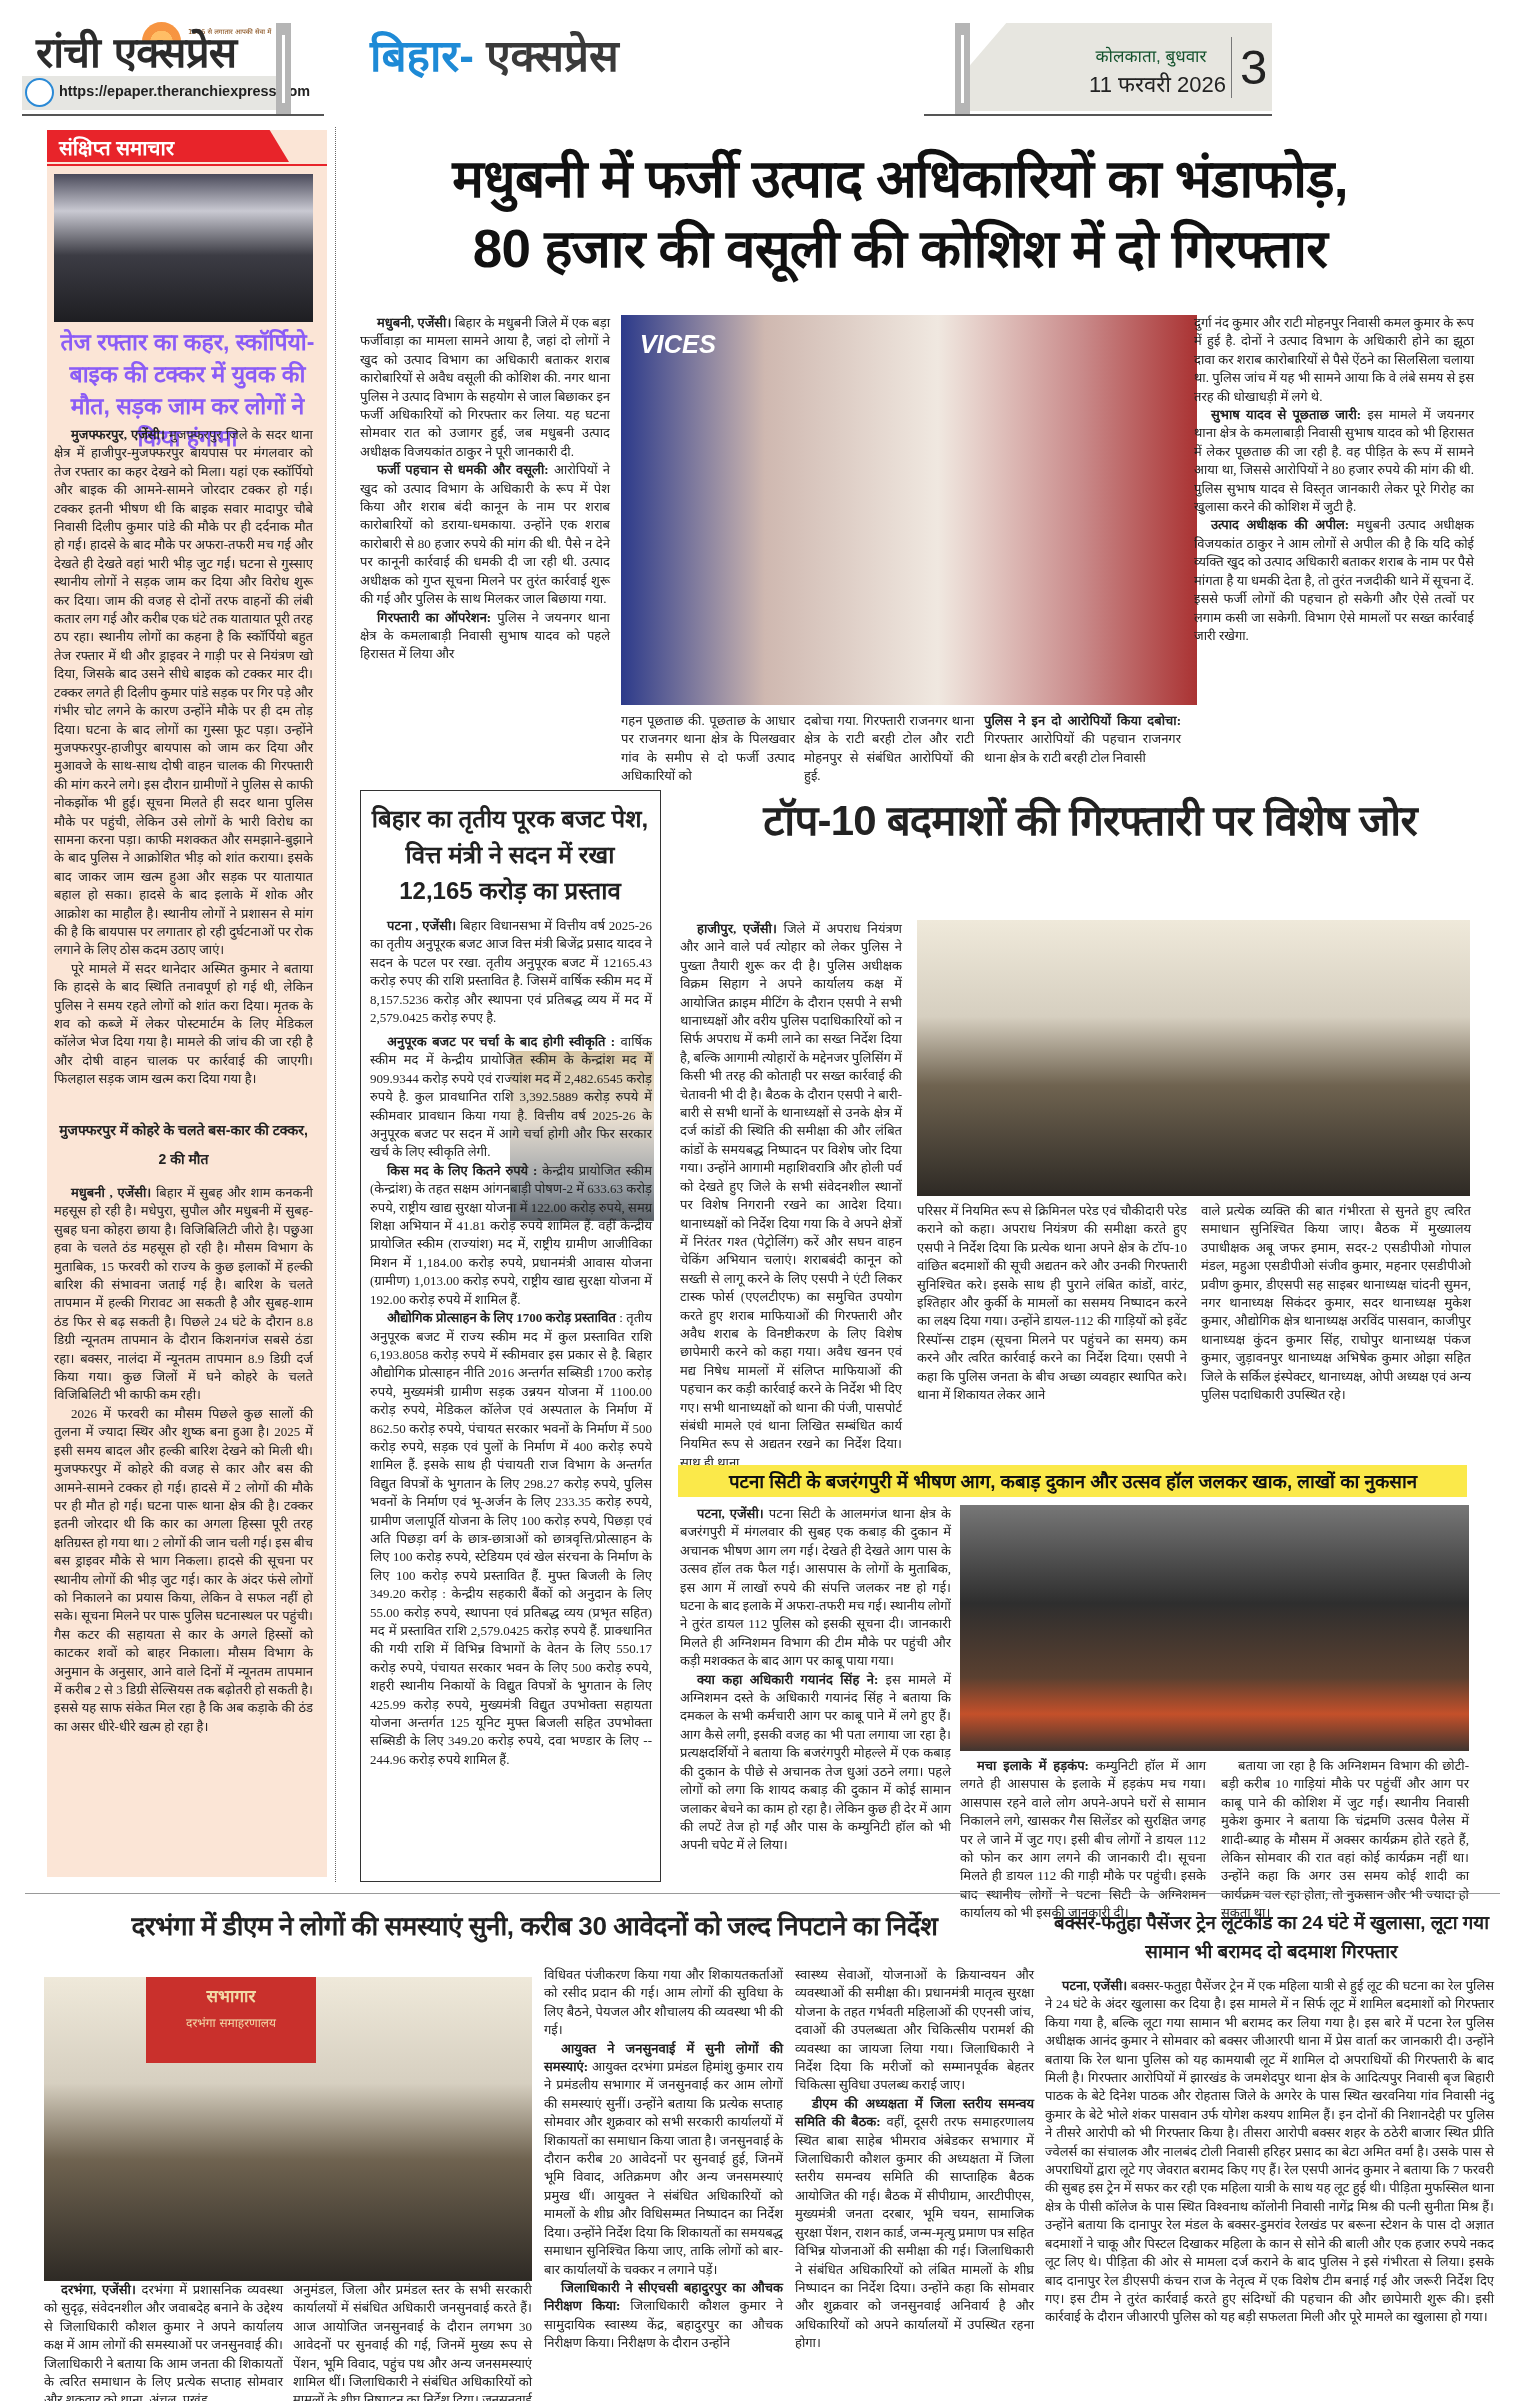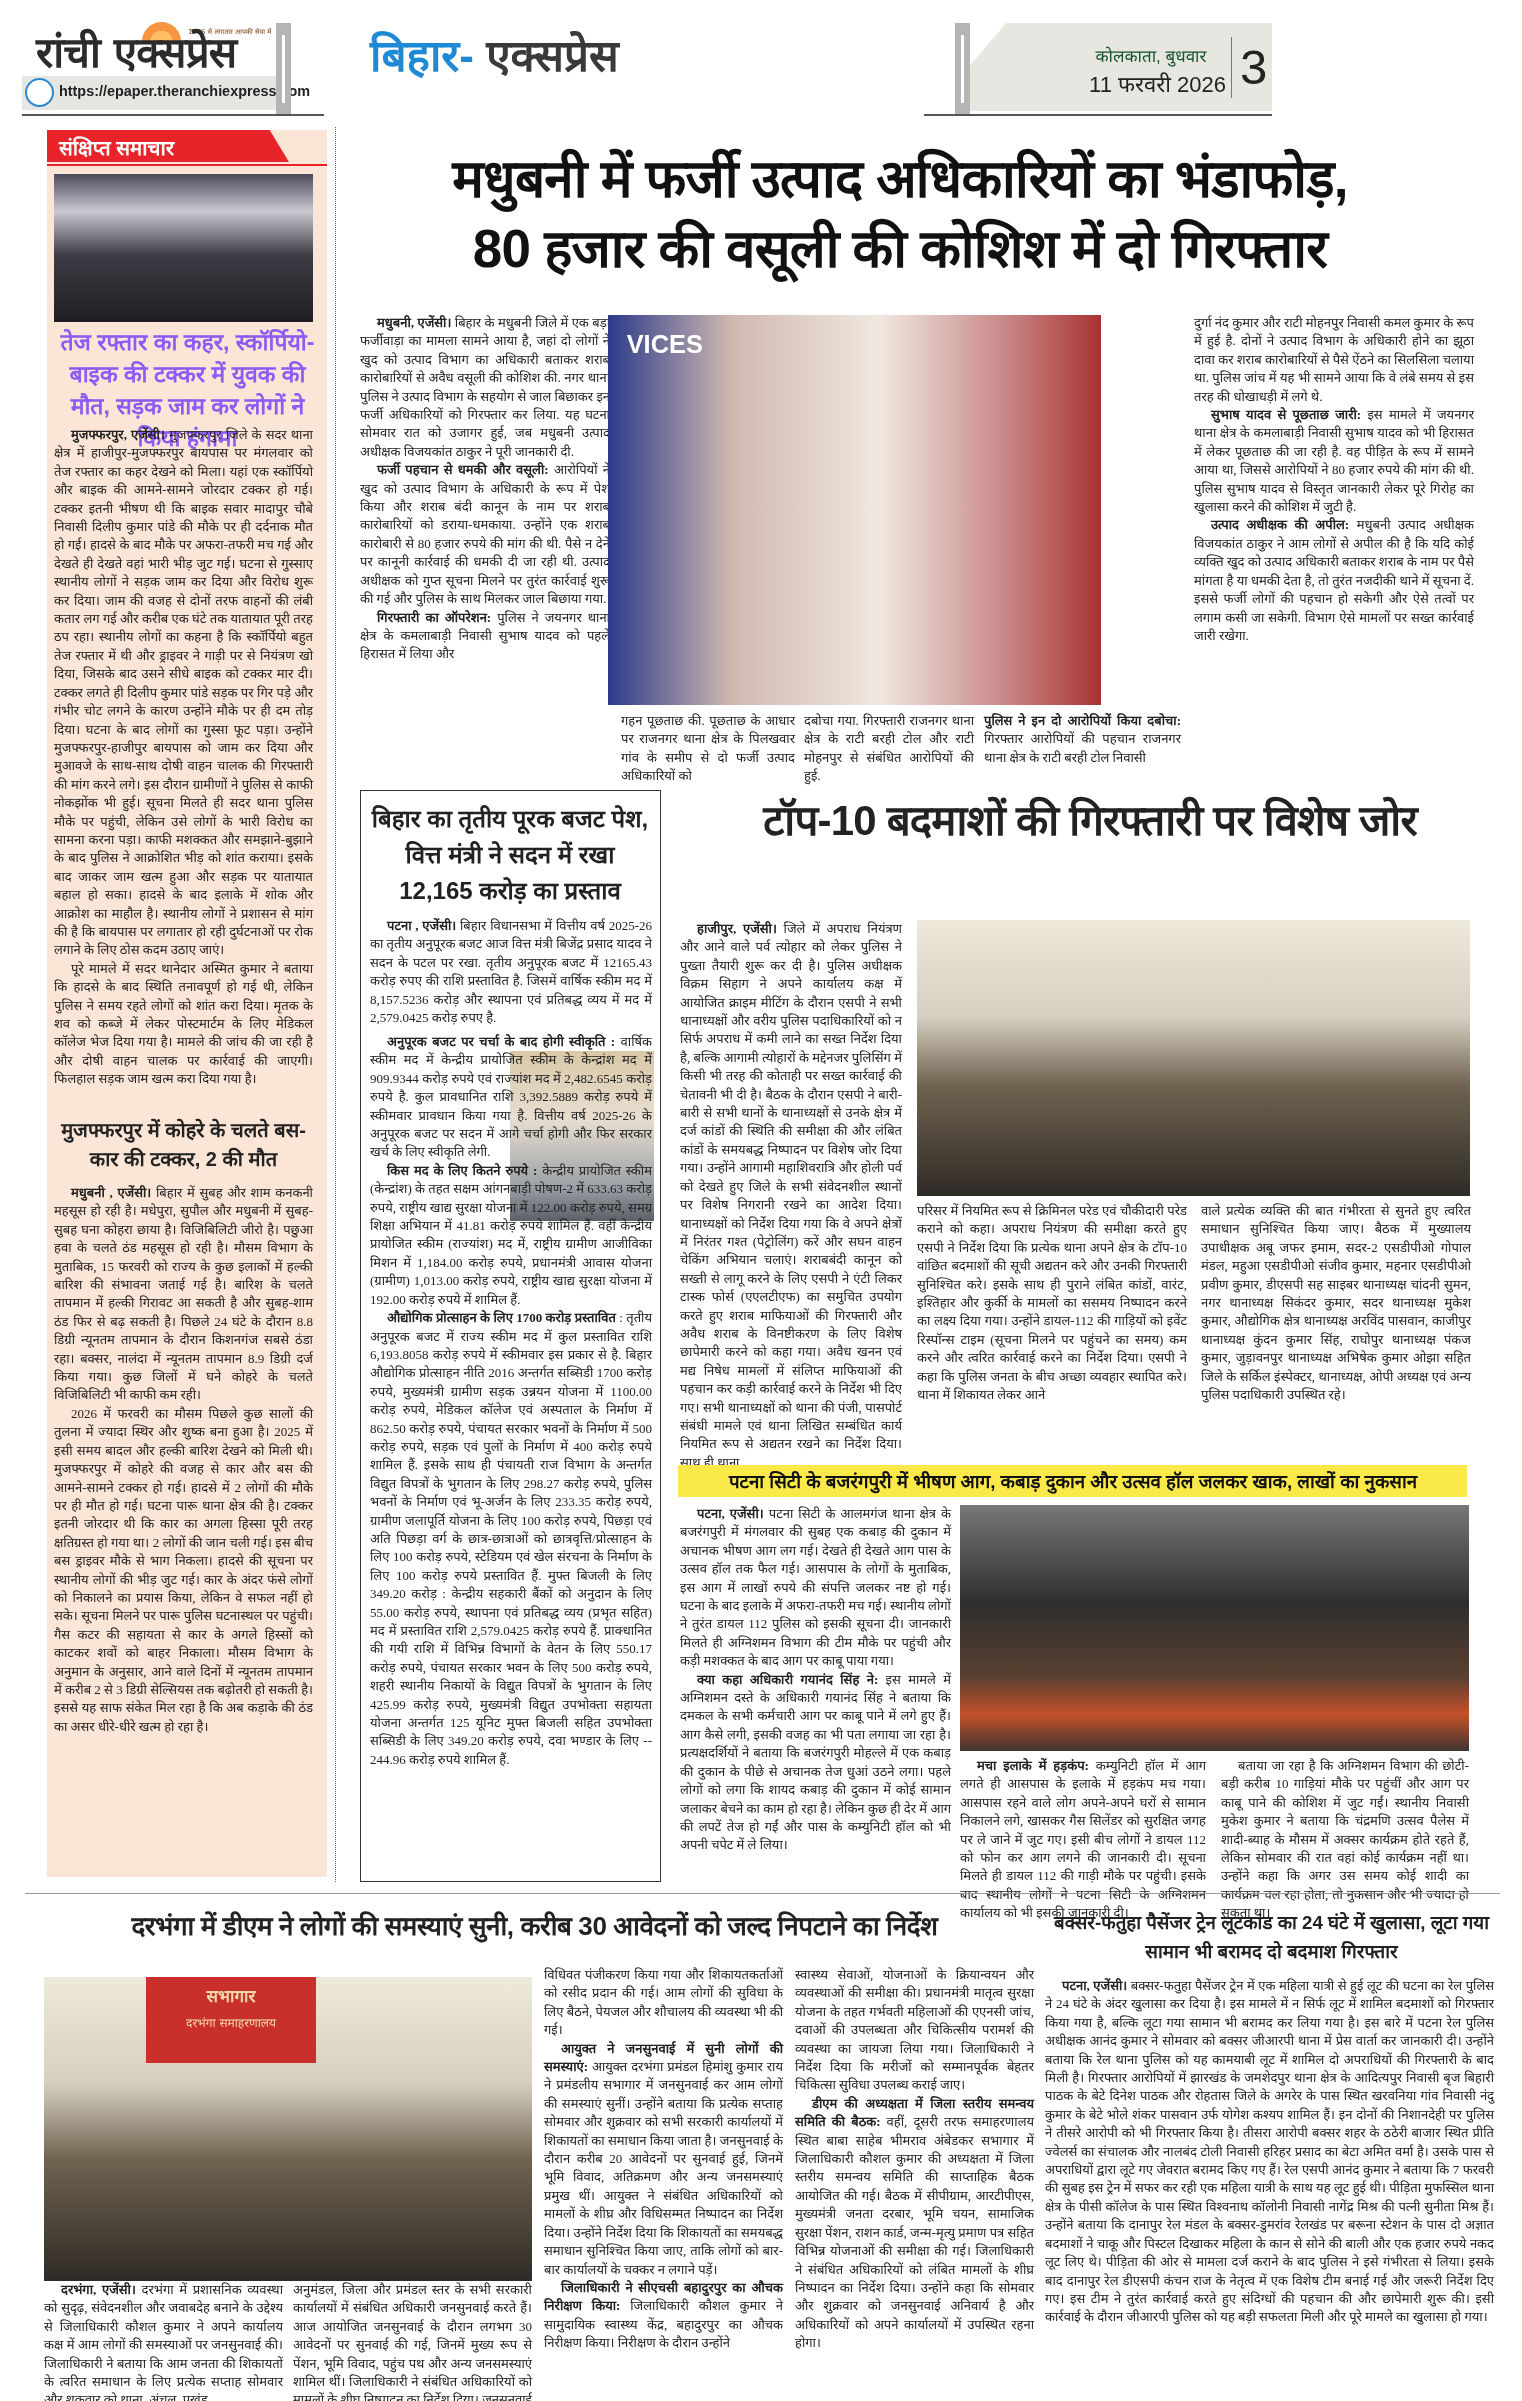--- a/index.html
+++ b/index.html
@@ -103,21 +103,21 @@
   <div class="abs brief-rule"></div>
 
   <div class="abs photo night" style="left:54px; top:174px; width:259px; height:148px;"></div>
   <div class="abs brief-headline" style="top:326px;">तेज रफ्तार का कहर, स्कॉर्पियो-बाइक की टक्कर में युवक की मौत, सड़क जाम कर लोगों ने किया हंगामा</div>
 
   <div class="abs body-text" style="left:54px; top:426px; width:259px;">
     <p style="text-indent:17px;"><b>मुजफ्फरपुर, एजेंसी।</b> <span>मुजफ्फरपुर जिले के सदर थाना क्षेत्र में हाजीपुर-मुजफ्फरपुर बायपास पर मंगलवार को तेज रफ्तार का कहर देखने को मिला। यहां एक स्कॉर्पियो और बाइक की आमने-सामने जोरदार टक्कर हो गई। टक्कर इतनी भीषण थी कि बाइक सवार मादापुर चौबे निवासी दिलीप कुमार पांडे की मौके पर ही दर्दनाक मौत हो गई। हादसे के बाद मौके पर अफरा-तफरी मच गई और देखते ही देखते वहां भारी भीड़ जुट गई। घटना से गुस्साए स्थानीय लोगों ने सड़क जाम कर दिया और विरोध शुरू कर दिया। जाम की वजह से दोनों तरफ वाहनों की लंबी कतार लग गई और करीब एक घंटे तक यातायात पूरी तरह ठप रहा। स्थानीय लोगों का कहना है कि स्कॉर्पियो बहुत तेज रफ्तार में थी और ड्राइवर ने गाड़ी पर से नियंत्रण खो दिया, जिसके बाद उसने सीधे बाइक को टक्कर मार दी। टक्कर लगते ही दिलीप कुमार पांडे सड़क पर गिर पड़े और गंभीर चोट लगने के कारण उन्होंने मौके पर ही दम तोड़ दिया। घटना के बाद लोगों का गुस्सा फूट पड़ा। उन्होंने मुजफ्फरपुर-हाजीपुर बायपास को जाम कर दिया और मुआवजे के साथ-साथ दोषी वाहन चालक की गिरफ्तारी की मांग करने लगे। इस दौरान ग्रामीणों ने पुलिस से काफी नोकझोंक भी हुई। सूचना मिलते ही सदर थाना पुलिस मौके पर पहुंची, लेकिन उसे लोगों के भारी विरोध का सामना करना पड़ा। काफी मशक्कत और समझाने-बुझाने के बाद पुलिस ने आक्रोशित भीड़ को शांत कराया। इसके बाद जाकर जाम खत्म हुआ और सड़क पर यातायात बहाल हो सका। हादसे के बाद इलाके में शोक और आक्रोश का माहौल है। स्थानीय लोगों ने प्रशासन से मांग की है कि बायपास पर लगातार हो रही दुर्घटनाओं पर रोक लगाने के लिए ठोस कदम उठाए जाएं।</span></p>
     <p style="text-indent:17px;">पूरे मामले में सदर थानेदार अस्मित कुमार ने बताया कि हादसे के बाद स्थिति तनावपूर्ण हो गई थी, लेकिन पुलिस ने समय रहते लोगों को शांत करा दिया। मृतक के शव को कब्जे में लेकर पोस्टमार्टम के लिए मेडिकल कॉलेज भेज दिया गया है। मामले की जांच की जा रही है और दोषी वाहन चालक पर कार्रवाई की जाएगी। फिलहाल सड़क जाम खत्म करा दिया गया है।</p>
   </div>
 
-  <div class="abs sub-headline" style="left:54px; top:1116px; width:259px; font-size:20px; line-height:29px;">मुजफ्फरपुर में कोहरे के चलते बस-कार की टक्कर, 2 की मौत</div>
+  <div class="abs sub-headline" style="left:54px; top:1116px; width:259px; font-size:14px; line-height:29px;">मुजफ्फरपुर में कोहरे के चलते बस-कार की टक्कर, 2 की मौत</div>
 
   <div class="abs body-text" style="left:54px; top:1184px; width:259px;">
     <p style="text-indent:17px;"><b>मधुबनी , एजेंसी।</b> <span>बिहार में सुबह और शाम कनकनी महसूस हो रही है। मधेपुरा, सुपौल और मधुबनी में सुबह-सुबह घना कोहरा छाया है। विजिबिलिटी जीरो है। पछुआ हवा के चलते ठंड महसूस हो रही है। मौसम विभाग के मुताबिक, 15 फरवरी को राज्य के कुछ इलाकों में हल्की बारिश की संभावना जताई गई है। बारिश के चलते तापमान में हल्की गिरावट आ सकती है और सुबह-शाम ठंड फिर से बढ़ सकती है। पिछले 24 घंटे के दौरान 8.8 डिग्री न्यूनतम तापमान के दौरान किशनगंज सबसे ठंडा रहा। बक्सर, नालंदा में न्यूनतम तापमान 8.9 डिग्री दर्ज किया गया। कुछ जिलों में घने कोहरे के चलते विजिबिलिटी भी काफी कम रही।</span></p>
     <p style="text-indent:17px;">2026 में फरवरी का मौसम पिछले कुछ सालों की तुलना में ज्यादा स्थिर और शुष्क बना हुआ है। 2025 में इसी समय बादल और हल्की बारिश देखने को मिली थी। मुजफ्फरपुर में कोहरे की वजह से कार और बस की आमने-सामने टक्कर हो गई। हादसे में 2 लोगों की मौके पर ही मौत हो गई। घटना पारू थाना क्षेत्र की है। टक्कर इतनी जोरदार थी कि कार का अगला हिस्सा पूरी तरह क्षतिग्रस्त हो गया था। 2 लोगों की जान चली गई। इस बीच बस ड्राइवर मौके से भाग निकला। हादसे की सूचना पर स्थानीय लोगों की भीड़ जुट गई। कार के अंदर फंसे लोगों को निकालने का प्रयास किया, लेकिन वे सफल नहीं हो सके। सूचना मिलने पर पारू पुलिस घटनास्थल पर पहुंची। गैस कटर की सहायता से कार के अगले हिस्सों को काटकर शवों को बाहर निकाला। मौसम विभाग के अनुमान के अनुसार, आने वाले दिनों में न्यूनतम तापमान में करीब 2 से 3 डिग्री सेल्सियस तक बढ़ोतरी हो सकती है। इससे यह साफ संकेत मिल रहा है कि अब कड़ाके की ठंड का असर धीरे-धीरे खत्म हो रहा है।</p>
   </div>
 
 </section>
 <div class="abs col-divider-dotted"></div>
 
 <section>
@@ -125,21 +125,21 @@
     <div>मधुबनी में फर्जी उत्पाद अधिकारियों का भंडाफोड़,</div>
     <div>80 हजार की वसूली की कोशिश में दो गिरफ्तार</div>
   </h1>
 
   <div class="abs body-text" style="left:360px; top:314px; width:250px;">
     <p style="text-indent:17px;"><b>मधुबनी, एजेंसी।</b> <span>बिहार के मधुबनी जिले में एक बड़ा फर्जीवाड़ा का मामला सामने आया है, जहां दो लोगों ने खुद को उत्पाद विभाग का अधिकारी बताकर शराब कारोबारियों से अवैध वसूली की कोशिश की. नगर थाना पुलिस ने उत्पाद विभाग के सहयोग से जाल बिछाकर इन फर्जी अधिकारियों को गिरफ्तार कर लिया. यह घटना सोमवार रात को उजागर हुई, जब मधुबनी उत्पाद अधीक्षक विजयकांत ठाकुर ने पूरी जानकारी दी.</span></p>
     <p style="text-indent:17px;"><b>फर्जी पहचान से धमकी और वसूली:</b> <span>आरोपियों ने खुद को उत्पाद विभाग के अधिकारी के रूप में पेश किया और शराब बंदी कानून के नाम पर शराब कारोबारियों को डराया-धमकाया. उन्होंने एक शराब कारोबारी से 80 हजार रुपये की मांग की थी. पैसे न देने पर कानूनी कार्रवाई की धमकी दी जा रही थी. उत्पाद अधीक्षक को गुप्त सूचना मिलने पर तुरंत कार्रवाई शुरू की गई और पुलिस के साथ मिलकर जाल बिछाया गया.</span></p>
     <p style="text-indent:17px;"><b>गिरफ्तारी का ऑपरेशन:</b> <span>पुलिस ने जयनगर थाना क्षेत्र के कमलाबाड़ी निवासी सुभाष यादव को पहले हिरासत में लिया और</span></p>
   </div>
 
-  <div class="abs photo arrest" style="left:608px; top:315px; width:493px; height:390px;">
+  <div class="abs photo arrest" style="left:621px; top:315px; width:576px; height:390px;font-style:italic;">
     <span class="photo-label" style="left:18.7px; top:15.3px; font-size:25.4px; color:#fff;">VICES</span>
   </div>
 
   <div class="abs caption" style="left:621px; top:712px; width:174px;">गहन पूछताछ की. पूछताछ के आधार पर राजनगर थाना क्षेत्र के पिलखवार गांव के समीप से दो फर्जी उत्पाद अधिकारियों को</div>
   <div class="abs caption" style="left:804px; top:712px; width:170px;">दबोचा गया. गिरफ्तारी राजनगर थाना क्षेत्र के राटी बरही टोल और राटी मोहनपुर से संबंधित आरोपियों की हुई.</div>
   <div class="abs caption" style="left:984px; top:712px; width:197px;">
     <b>पुलिस ने इन दो आरोपियों किया दबोचा:</b> <span>गिरफ्तार आरोपियों की पहचान राजनगर थाना क्षेत्र के राटी बरही टोल निवासी</span>
   </div>
 
   <div class="abs body-text" style="left:1194px; top:314px; width:280px;">

